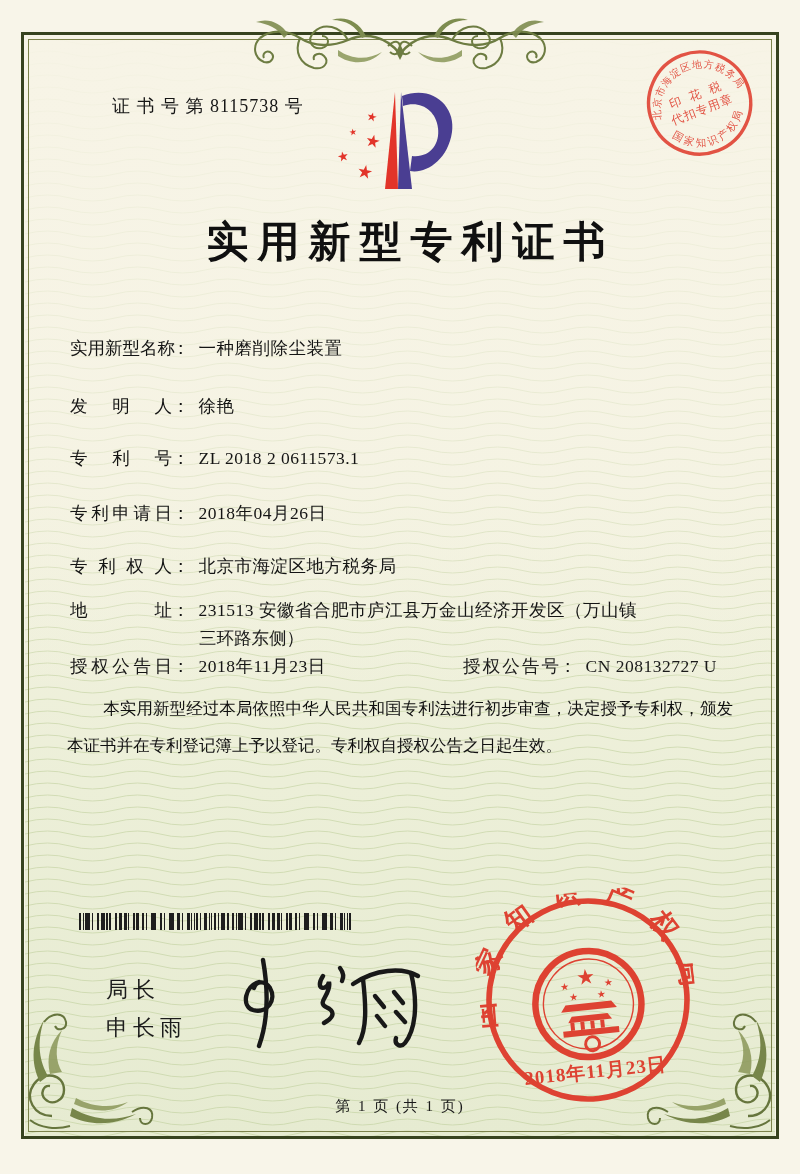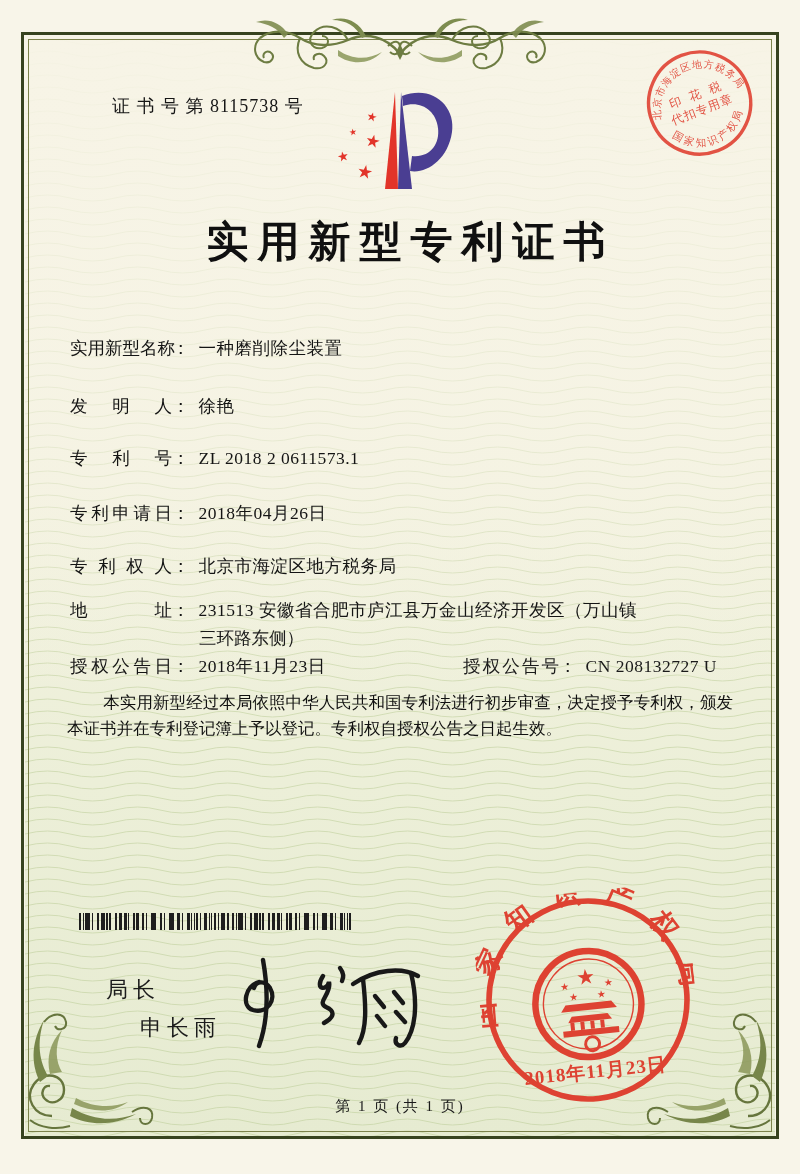--- a/index.html
+++ b/index.html
@@ -28,33 +28,33 @@
 
   .field-row { position:absolute; left:70px; font-size:17.5px; white-space:nowrap; color:#141414; }
   .flabel { display:inline-flex; justify-content:space-between; width:102px; vertical-align:top; }
   .fcolon { display:inline-block; }
   .fvalue { display:inline-block; margin-left:9px; letter-spacing:.5px; }
   .addr-line2 { position:absolute; left:199px; top:626px; font-size:17.5px; }
   .grant-no { position:absolute; left:463px; font-size:17.5px; white-space:nowrap; }
   .grant-no .flabel { width:96px; }
 
   .body-text { position:absolute; left:67px; top:690px; width:666px; font-size:16.5px;
-    line-height:26px; text-align:justify; color:#101010; }
+    line-height:37px; text-align:justify; color:#101010; }
   .body-text p { text-indent:2.2em; margin:0; }
 
   .barcode { position:absolute; left:79px; top:913px; width:272px; height:17px;
     background:
       repeating-linear-gradient(90deg,#1e1e1e 0 2px,rgba(0,0,0,0) 2px 4px,#1e1e1e 4px 5px,rgba(0,0,0,0) 5px 9px),
       repeating-linear-gradient(90deg,rgba(0,0,0,0) 0 6px,#1e1e1e 6px 9px,rgba(0,0,0,0) 9px 13px,#1e1e1e 13px 14px,rgba(0,0,0,0) 14px 17px);
   }
 
   .official { position:absolute; left:106px; font-size:22px; letter-spacing:5px; color:#1c1c1c;
     font-family:"Liberation Sans","DejaVu Sans",sans-serif; }
   .official.role { top:975px; }
-  .official.name { top:1013px;margin-left:34px; }
+  .official.name { top:1013px; }
 
   .signature { position:absolute; left:215px; top:946px; }
 
   .grant-seal { position:absolute; left:480px; top:892px; transform:rotate(-6deg); opacity:.96; }
 
   .footer { position:absolute; left:0; top:1097px; width:100%; text-align:center;
     font-size:15px; letter-spacing:2px; color:#1a1a1a; }
 </style>
 </head>
 <body>

